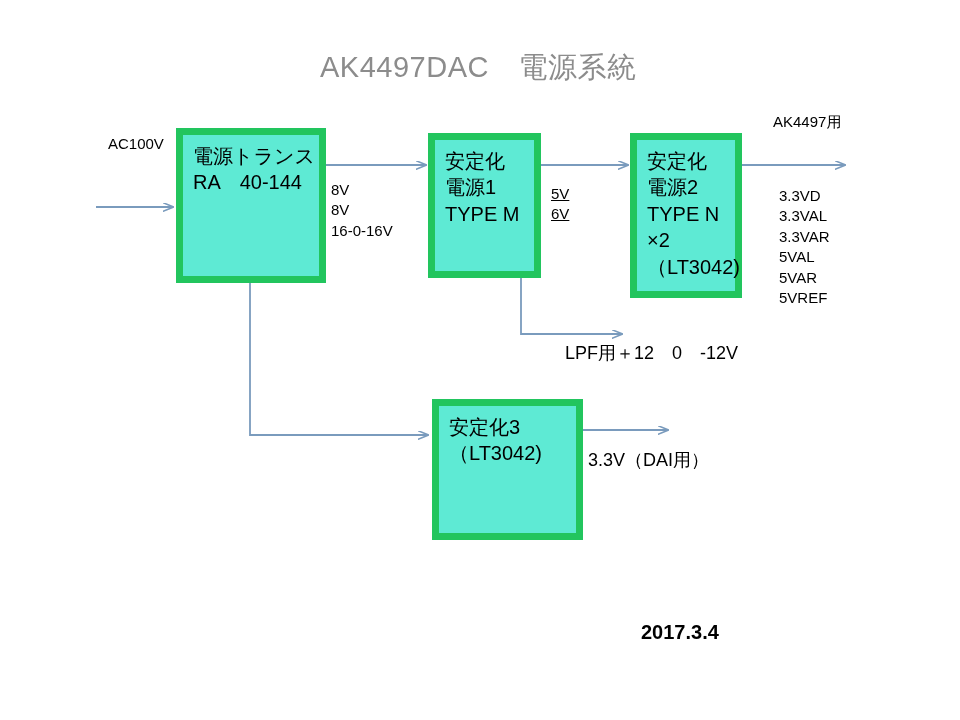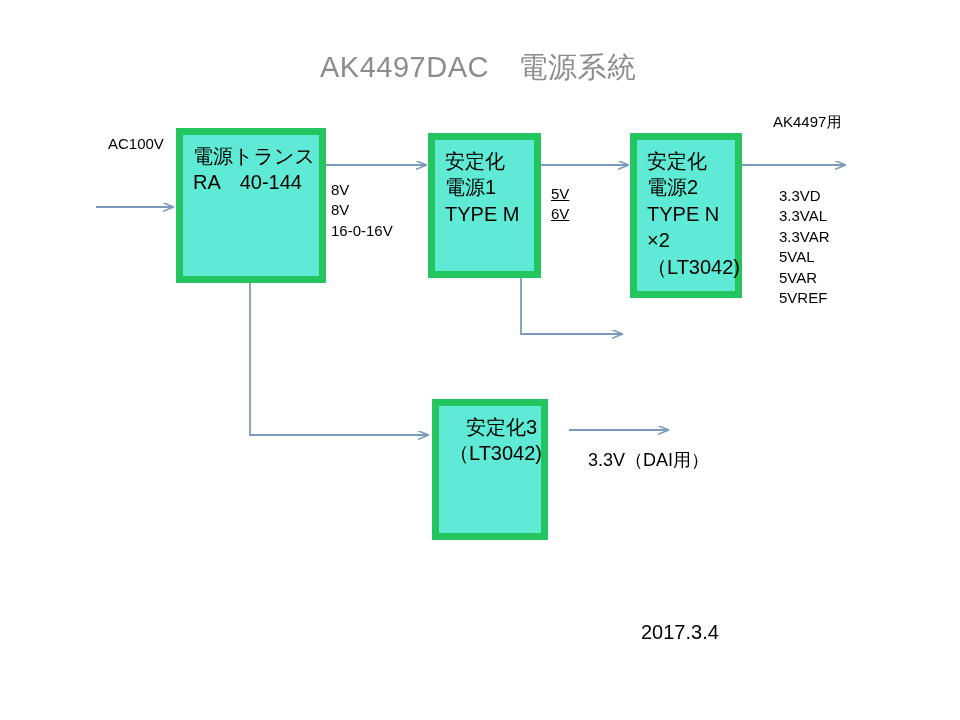--- a/index.html
+++ b/index.html
@@ -59,20 +59,21 @@
     white-space: nowrap;
     z-index: 3;
   }
   .lbl .ln { display: block; }
   .lbl-sm { font-size: 18px; }
   .date {
     position: absolute;
     font-size: 20px;
     color: #000000;
     white-space: nowrap;
+    font-weight: bold;
   }
 </style>
 </head>
 <body>
 
 <div id="canvas">
 
   <svg id="wires" viewBox="0 0 960 720" xmlns="http://www.w3.org/2000/svg">
     <defs>
       <marker id="arrowhead" markerWidth="11" markerHeight="9" refX="10.5" refY="4.5" orient="auto" markerUnits="userSpaceOnUse">
@@ -139,22 +140,23 @@
 
   <div class="lbl" style="left:779px; top:186px;">
     <span class="ln">3.3VD</span>
     <span class="ln">3.3VAL</span>
     <span class="ln">3.3VAR</span>
     <span class="ln">5VAL</span>
     <span class="ln">5VAR</span>
     <span class="ln">5VREF</span>
   </div>
 
+  <div class="lbl lbl-sm" style="left:565px; top:341px;">LPF用＋12　0　-12V</div>
 
-  <div class="box" style="left:432px; top:399px; width:116px; height:141px;text-align:right;">
+  <div class="box" style="left:432px; top:399px; width:151px; height:141px;">
     <div class="box-lines">
       <span class="ln">安定化3</span>
       <span class="ln">（LT3042)</span>
     </div>
   </div>
 
   <div class="lbl lbl-sm" style="left:588px; top:448px;text-align:center;">
     <span class="ln">3.3V（DAI用）</span>
   </div>
 

